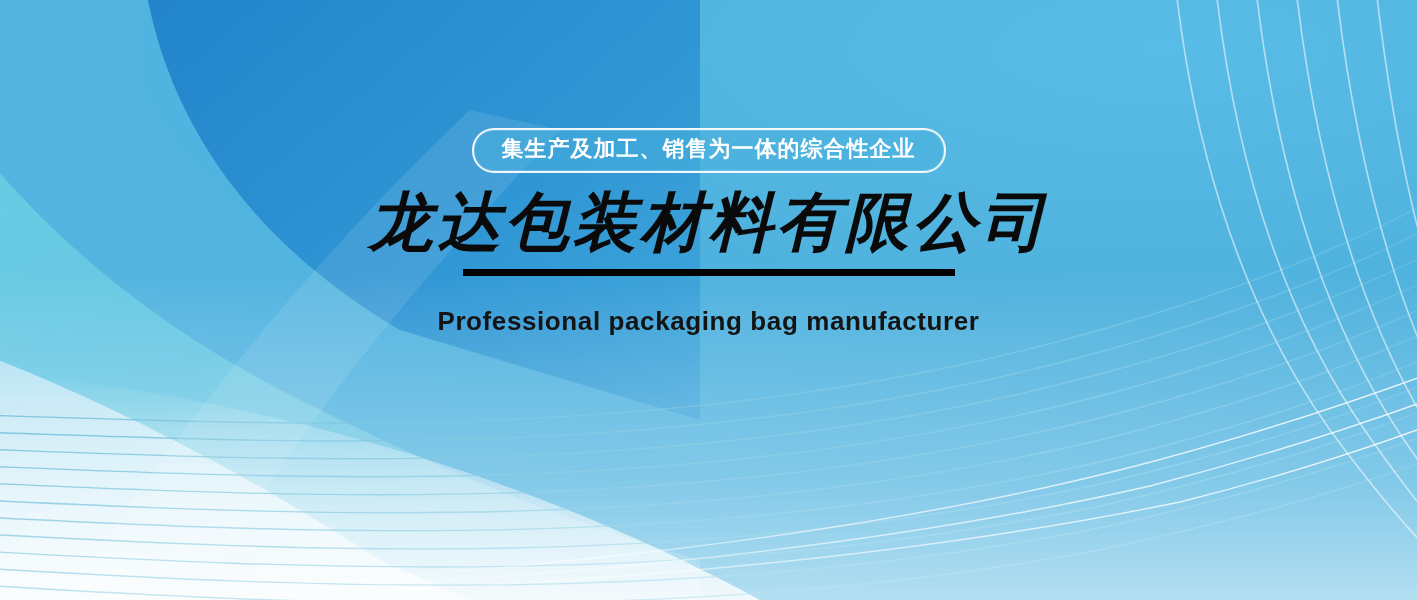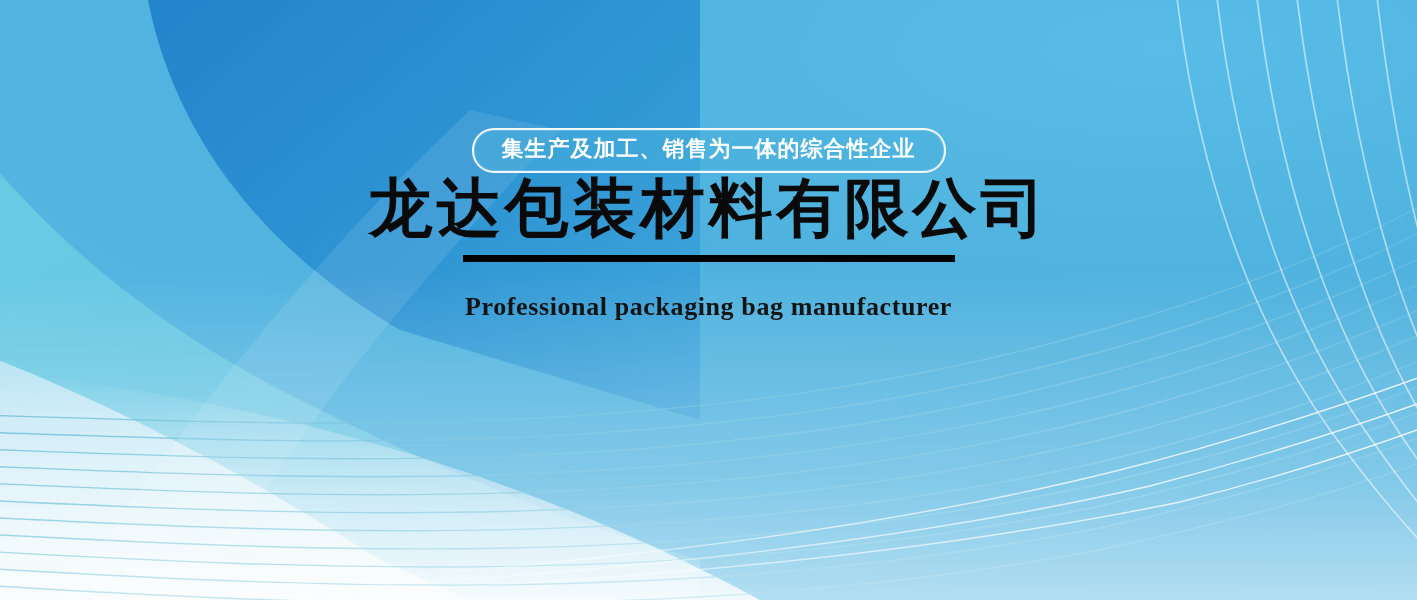--- a/index.html
+++ b/index.html
@@ -45,21 +45,21 @@
     color:#ffffff;
     font-size:22px;
     font-weight:bold;
     letter-spacing:1px;
     line-height:1.3;
     white-space:nowrap;
     box-shadow:0 0 0 1px rgba(255,255,255,.18) inset;
     text-align:center;
   }
 
-  .title-wrap{margin-top:0;}
+  .title-wrap{margin-top:14px;font-style:italic;}
   .main-title{
     display:inline-block;
     color:#0a0a0a;
     font-size:64px;
     font-weight:bold;
     letter-spacing:4px;
     line-height:1.1;
     margin:0;
     white-space:nowrap;
   }
@@ -80,21 +80,20 @@
   }
   .desc-line{display:block; white-space:nowrap;}
 
   .tagline{
     margin-top:30px;
     color:#141414;
     font-size:26px;
     font-weight:600;
     letter-spacing:.6px;
     white-space:nowrap;
-    font-family:Liberation Serif, serif;
   }
 </style>
 </head>
 <body>
 
 <div class="banner">
 
   <div class="bg-base"></div>
 
   <svg class="bg-svg" viewBox="0 0 1417 600" preserveAspectRatio="none" aria-hidden="true">

